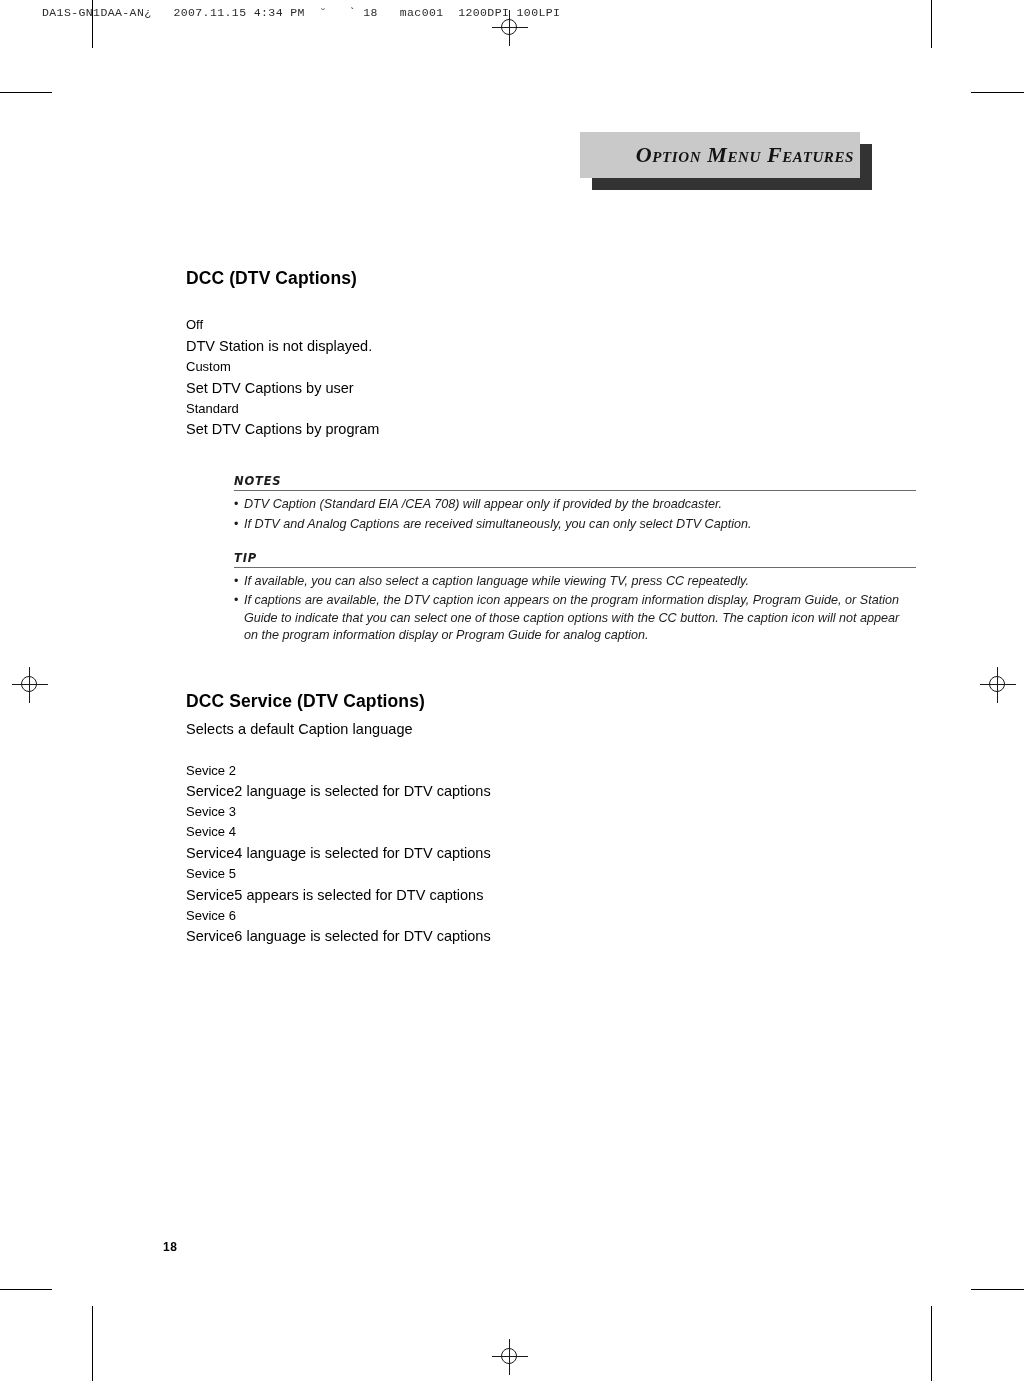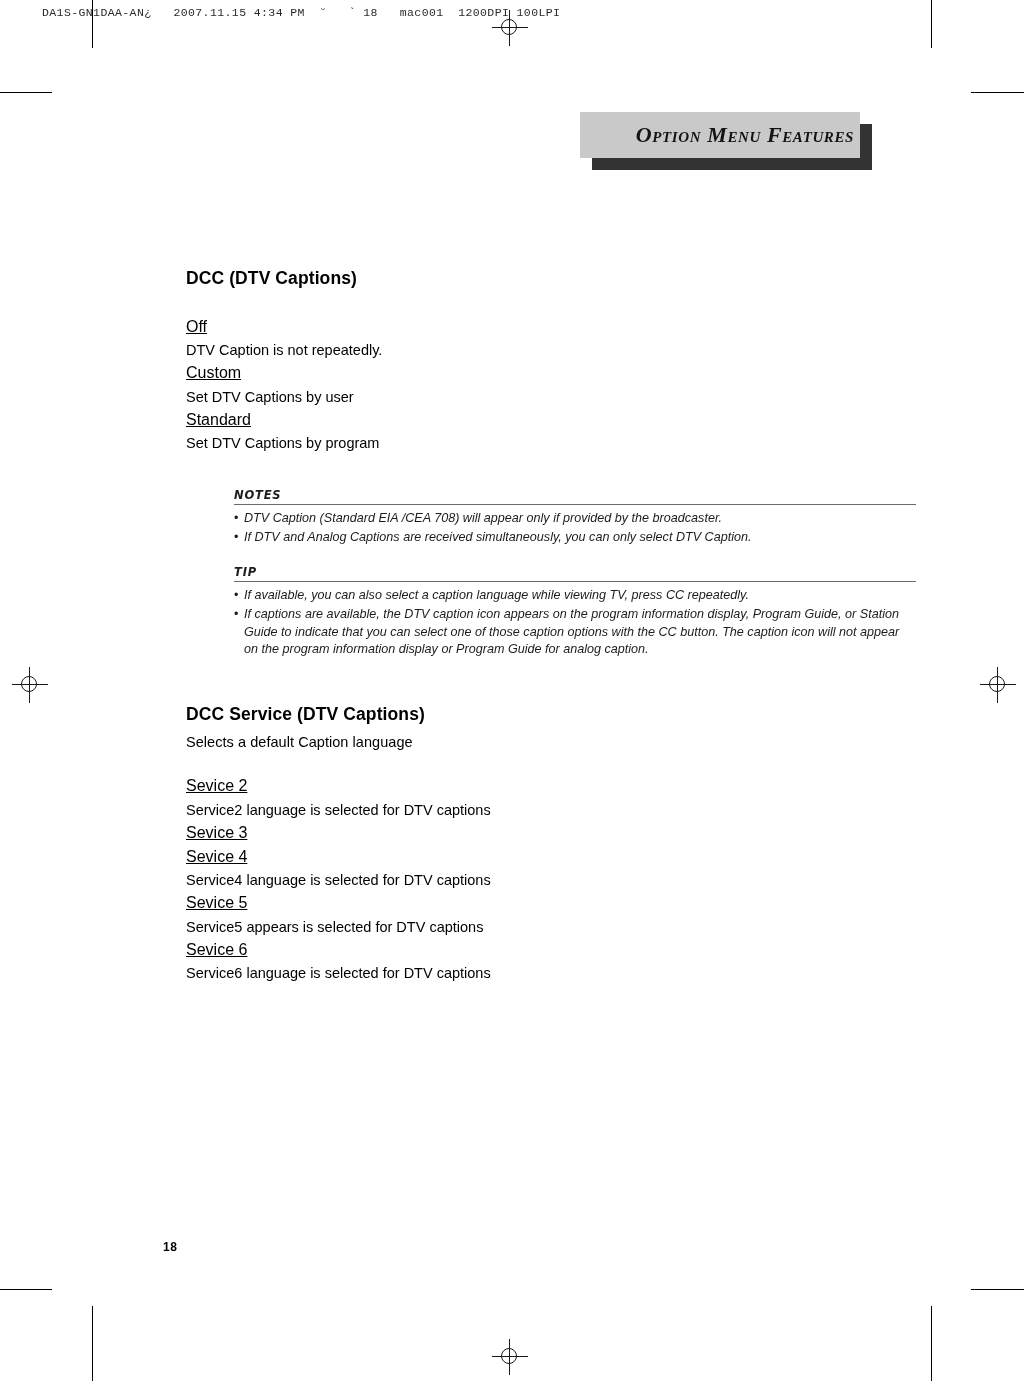--- a/index.html
+++ b/index.html
@@ -65,21 +65,21 @@
     font-size: 11.5px;
     letter-spacing: 0.4px;
     color: #2b2b2b;
     white-space: pre;
   }
 
   
   .banner-wrap {
     position: absolute;
     left: 580px;
-    top: 112px;
+    top: 132px;
     width: 344px;
     height: 58px;
   }
   .banner-shadow {
     position: absolute;
     left: 12px;
     top: 12px;
     width: 280px;
     height: 46px;
     background: #333333;
@@ -124,22 +124,21 @@
   p.section-sub {
     font-size: 14.5px;
     margin: 0;
     letter-spacing: 0.05px;
   }
 
   .option-list {
     margin-top: 26px;
   }
   .option-term {
-    font-size: 16px;
-    text-decoration: underline;
+    font-size: 13px;
     display: inline-block;
     margin: 0;
     line-height: 1.52;
   }
   .option-desc {
     font-size: 14.5px;
     margin: 0;
     line-height: 1.52;
   }
 
@@ -236,21 +235,21 @@
 </div>
 
 <div class="content">
 
   <div>
     <h2 class="section-title">DCC (DTV Captions)</h2>
 
     <div class="option-list">
       <div>
         <div><span class="option-term">Off</span></div>
-        <div class="option-desc">DTV Caption is not repeatedly.</div>
+        <div class="option-desc">DTV Station is not displayed.</div>
       </div>
       <div>
         <div><span class="option-term">Custom</span></div>
         <div class="option-desc">Set DTV Captions by user</div>
       </div>
       <div>
         <div><span class="option-term">Standard</span></div>
         <div class="option-desc">Set DTV Captions by program</div>
       </div>
     </div>

